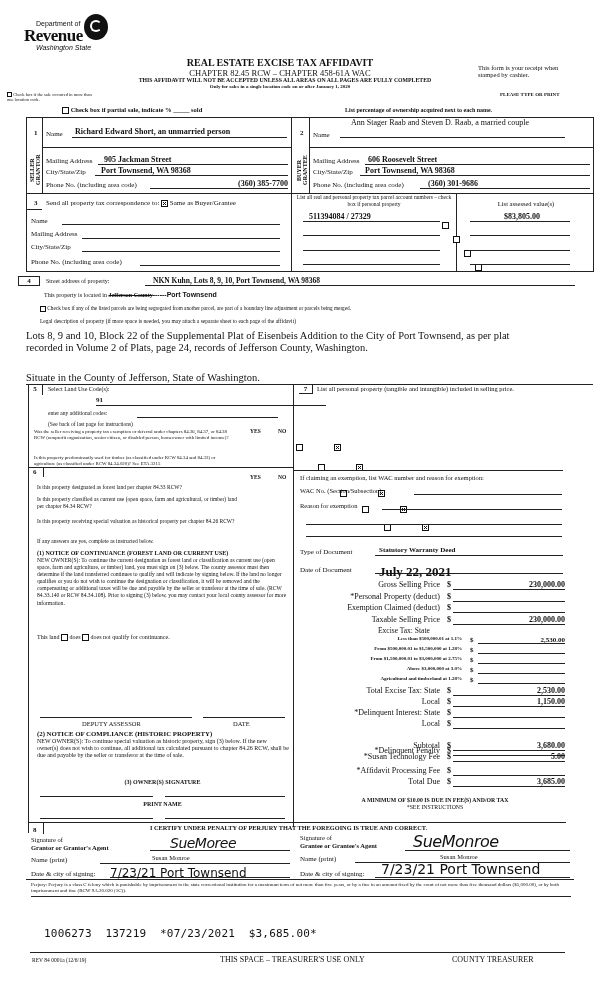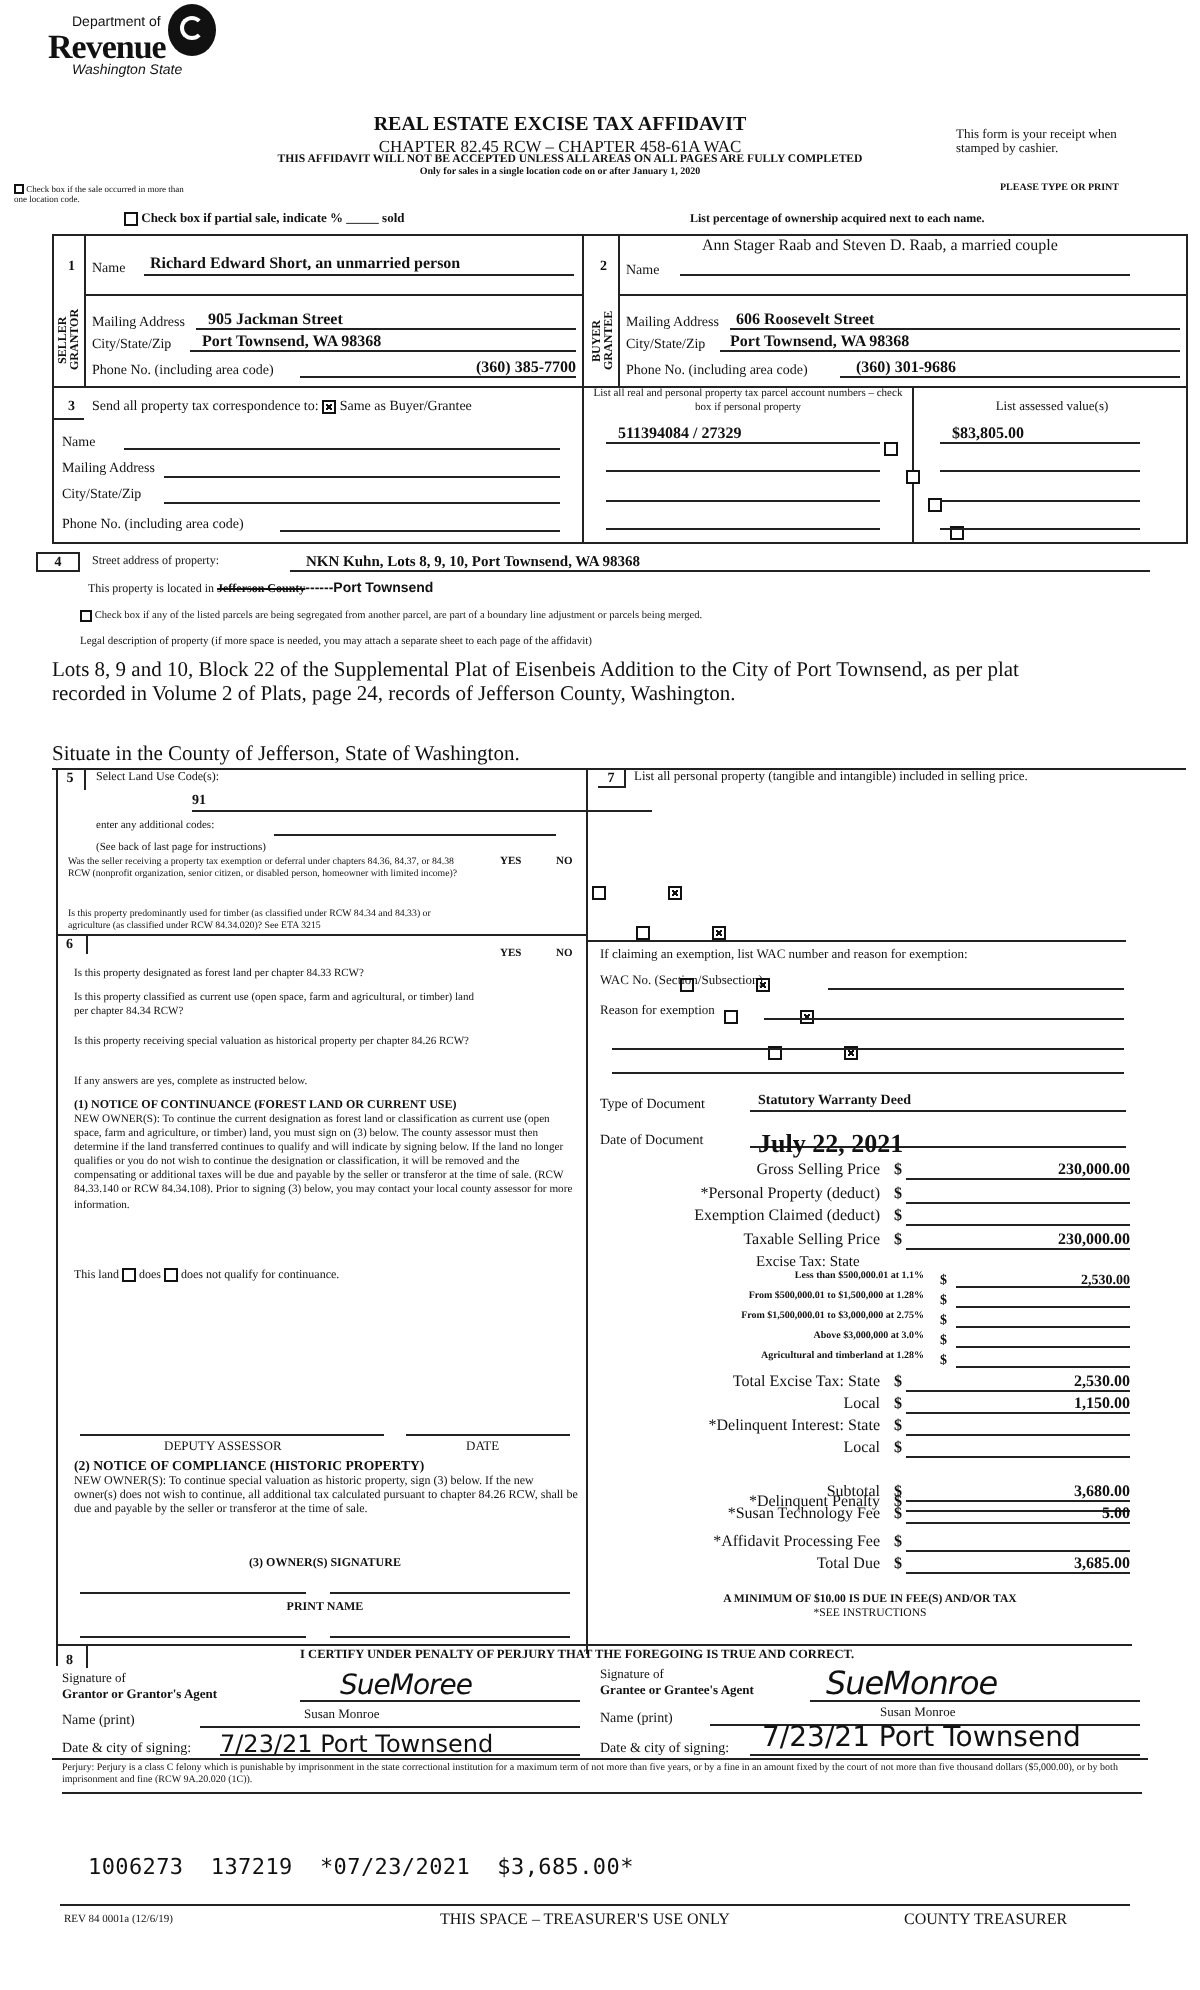--- a/index.html
+++ b/index.html
@@ -32,21 +32,21 @@
   .tax-small .lbl { position: absolute; right: 138px; white-space: nowrap; font-weight: bold; }
   .tax-small .dol { position: absolute; left: 170px; font-size: 7px; }
   .tax-small .fld { position: absolute; left: 178px; width: 87px; border-bottom: 1px solid #222; height: 8px; text-align: right; font-weight: bold; font-size: 7px; }
 </style>
 </head>
 <body>
 
 
 
 
-<div class="abs" style="left:22px;top:2px;width:90px;height:40px;">
+<div class="abs" style="left:22px;top:14px;width:90px;height:40px;">
   <div class="abs" style="left:14px;top:6px;font-size:7px;font-family:'Liberation Sans',sans-serif;">Department of</div>
   <div class="abs b" style="left:2px;top:12px;font-size:17px;font-family:'Liberation Serif',serif;letter-spacing:-0.5px;">Revenue</div>
   <div class="abs" style="left:14px;top:30px;font-size:7px;font-style:italic;font-family:'Liberation Sans',sans-serif;">Washington State</div>
   <div class="abs" style="left:62px;top:0px;width:24px;height:26px;border-radius:50%;background:#111;">
     <div class="abs" style="left:6px;top:6px;width:12px;height:12px;border-radius:50%;border:2px solid #fff;border-right-color:transparent;"></div>
   </div>
 </div>
 
 <div class="abs center b" style="left:160px;top:57px;width:240px;font-size:10px;">REAL ESTATE EXCISE TAX AFFIDAVIT</div>
 <div class="abs center" style="left:160px;top:68px;width:240px;font-size:8.5px;">CHAPTER 82.45 RCW – CHAPTER 458-61A WAC</div>
@@ -133,21 +133,21 @@
 
 <div class="abs center" style="left:293px;top:194px;width:162px;font-size:5.5px;line-height:6.5px;">List all real and personal property tax parcel account numbers – check box if personal property</div>
 <div class="vl" style="left:456px;top:193px;height:79px;"></div>
 <div class="abs center" style="left:458px;top:200px;width:136px;font-size:6.5px;">List assessed value(s)</div>
 
 <div class="abs fillval" style="left:303px;top:212px;width:137px;border-bottom:1px solid #222;height:10px;">
   <span style="padding-left:6px;">511394084 / 27329</span>
 </div>
 <span class="cb abs" style="left:442px;top:215px;"></span>
 <div class="abs fillval" style="left:470px;top:212px;width:100px;border-bottom:1px solid #222;height:10px;">
-  <span style="padding-left:6px;">$83,805.00</span>
+  <span style="padding-left:6px;margin-left:28px;">$83,805.00</span>
 </div>
 
 <div class="line" style="left:303px;top:235px;width:137px;"></div>
 <span class="cb abs" style="left:442px;top:229px;"></span>
 <div class="line" style="left:470px;top:235px;width:100px;"></div>
 <div class="line" style="left:303px;top:250px;width:137px;"></div>
 <span class="cb abs" style="left:442px;top:243px;"></span>
 <div class="line" style="left:470px;top:250px;width:100px;"></div>
 <div class="line" style="left:303px;top:264px;width:137px;"></div>
 <span class="cb abs" style="left:442px;top:257px;"></span>

